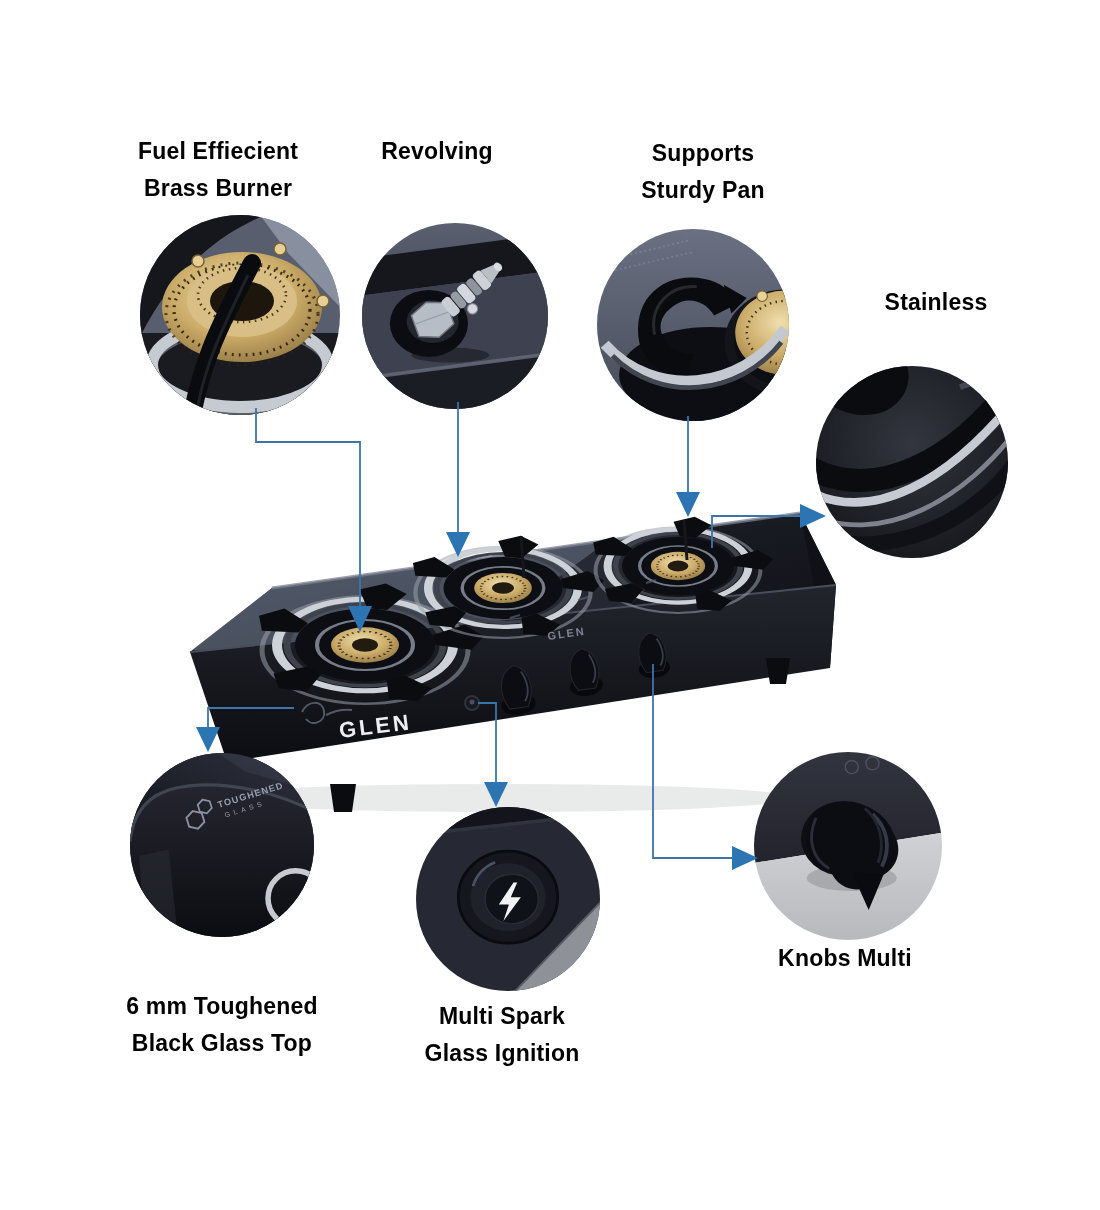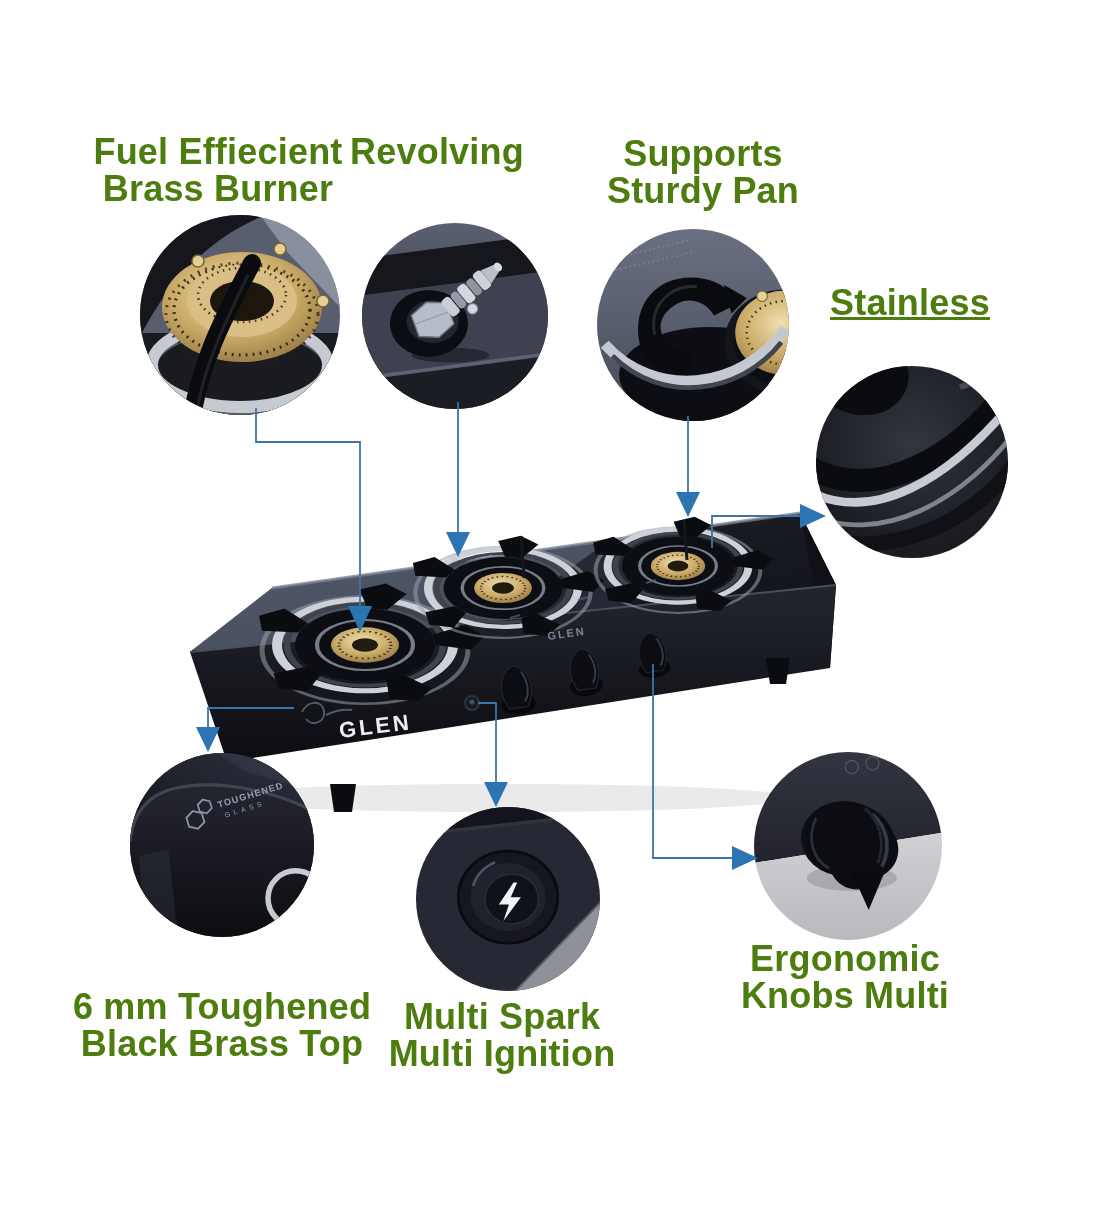--- a/index.html
+++ b/index.html
@@ -1,19 +1,19 @@
 <!DOCTYPE html>
 <html><head>
 <meta charset="utf-8">
 <style>
   html,body{margin:0;padding:0;background:#ffffff;}
   .stage{position:relative;width:1100px;height:1210px;background:#ffffff;overflow:hidden;
          font-family:"Liberation Sans", sans-serif;}
-  .label{position:absolute;width:320px;text-align:center;color:#4d7c0f;
-         font-size:36px;line-height:37px;font-weight:600;letter-spacing:.2px;}
+  .label{position:absolute;width:320px;text-align:center;color:#000000;
+         font-size:23px;line-height:37px;font-weight:600;letter-spacing:.2px;}
   .callout{position:absolute;border-radius:50%;overflow:hidden;}
   .callout svg{display:block;width:100%;height:100%;}
   .layer{position:absolute;left:0;top:0;}
   text{font-family:"Liberation Sans", sans-serif;}
 </style>
 </head>
 <body>
 
 <div class="stage">
 
@@ -316,29 +316,28 @@
     <div>Fuel Effiecient</div>
     <div>Brass Burner</div>
   </div>
   <div class="label" style="left:277px;top:133px;">
     <div>Revolving</div>
   </div>
   <div class="label" style="left:543px;top:135px;">
     <div>Supports</div>
     <div>Sturdy Pan</div>
   </div>
-  <div class="label" style="left:750px;top:284px;text-decoration:underline;">
+  <div class="label" style="left:776px;top:284px;">
     <div>Stainless</div>
   </div>
   <div class="label" style="left:62px;top:988px;">
     <div>6 mm Toughened</div>
-    <div>Black Brass Top</div>
+    <div>Black Glass Top</div>
   </div>
   <div class="label" style="left:342px;top:998px;text-align:center;">
     <div>Multi Spark</div>
-    <div>Multi Ignition</div>
+    <div>Glass Ignition</div>
   </div>
   <div class="label" style="left:685px;top:940px;">
-    <div>Ergonomic</div>
     <div>Knobs Multi</div>
   </div>
 
 </div>
 
 </body></html>

